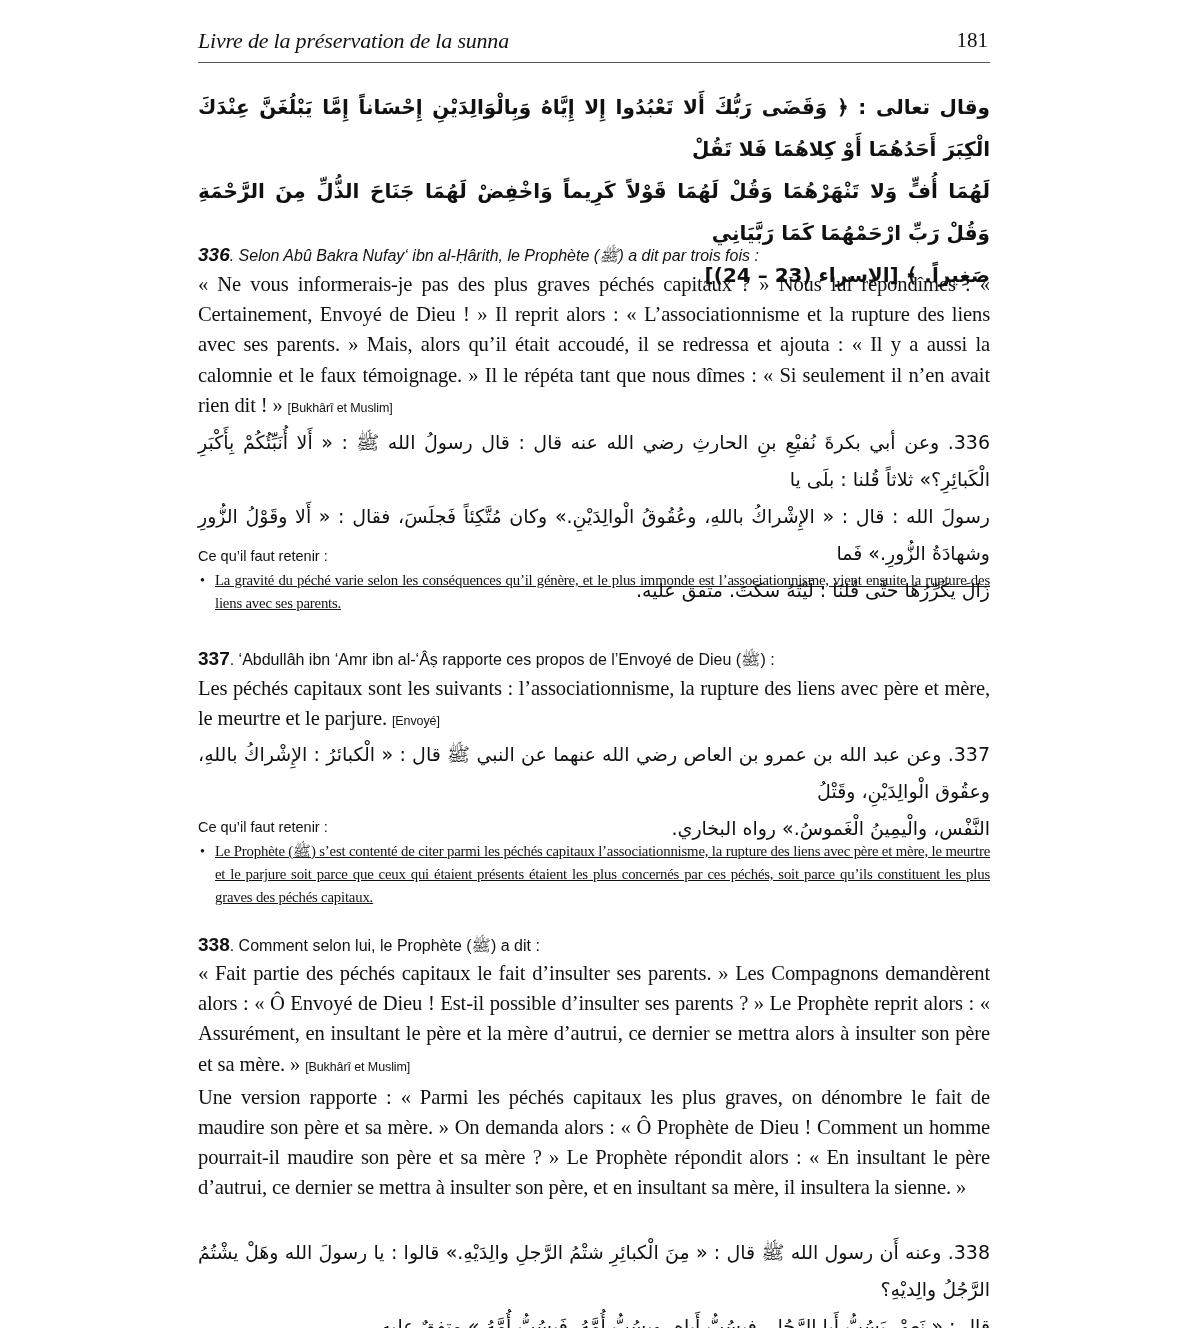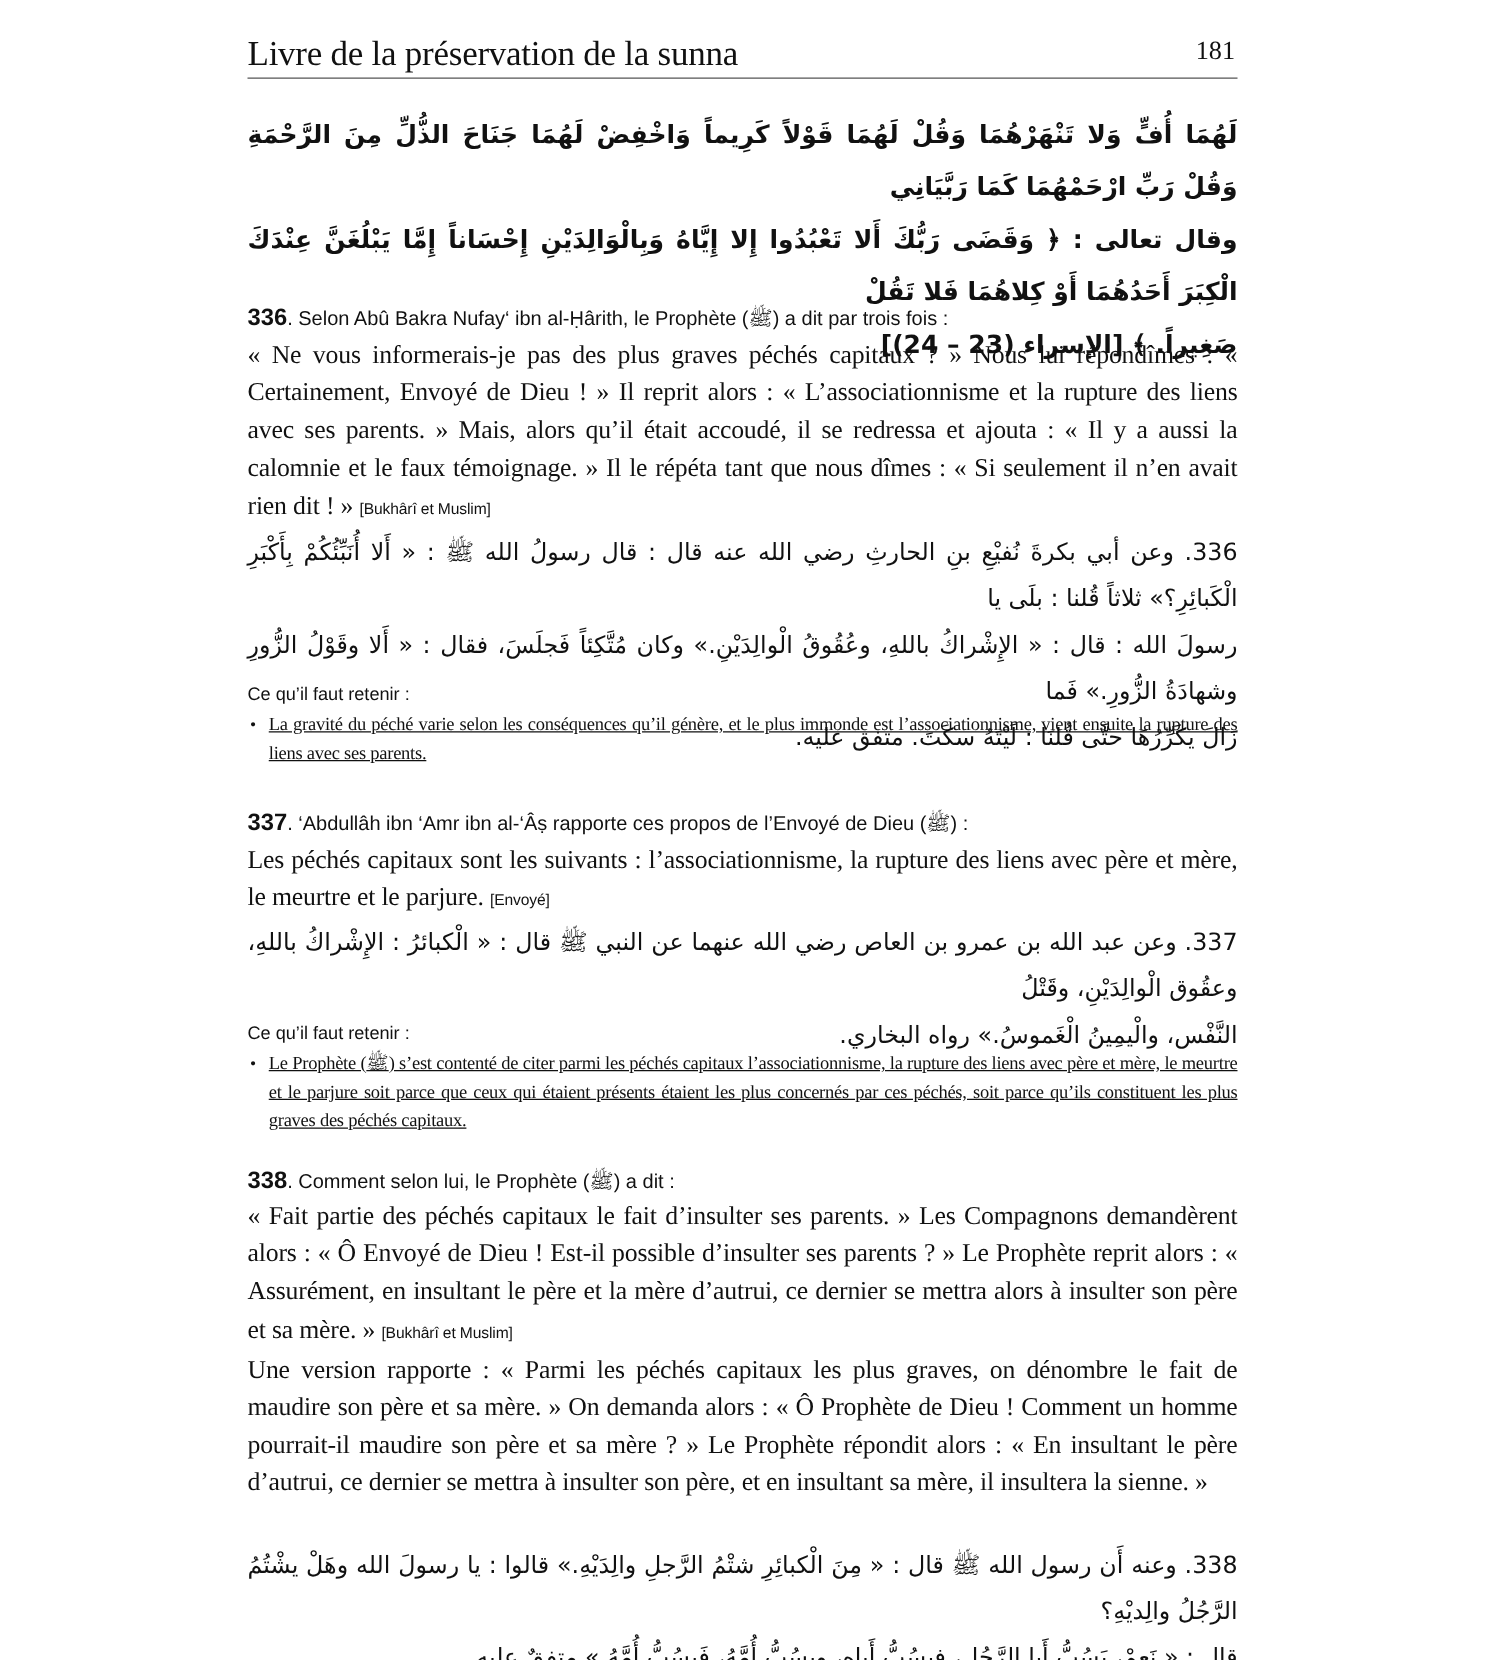--- a/index.html
+++ b/index.html
@@ -9,21 +9,21 @@
       font-family: "Liberation Serif", "DejaVu Serif", serif;
     }
     .page { position: absolute; left: 198px; top: 0; width: 792px; }
 
     .running-head {
       position: absolute; top: 28px; left: 0; width: 792px; height: 34px;
       border-bottom: 1px solid #555;
     }
     .running-title {
       position: absolute; left: 0; top: 0;
-      font-size: 28px; letter-spacing: -0.2px;
+      font-style: italic; font-size: 22px; letter-spacing: -0.2px;
     }
     .folio { position: absolute; right: 2px; top: 0; font-size: 21px; margin-left: 44px; }
 
     .block { position: absolute; left: 0; width: 792px; }
 
     .ar {
       direction: rtl; text-align: justify; text-align-last: right;
       font-family: "DejaVu Sans", sans-serif;
       font-size: 20px; font-weight: bold; line-height: 42px;
       unicode-bidi: plaintext;
@@ -63,26 +63,26 @@
 <body>
 
 <div class="page">
 
   <div class="running-head">
     <span class="running-title">Livre de la préservation de la sunna</span>
     <span class="folio">181</span>
   </div>
 
   <div class="block ar" style="top:86px;">
+    <p>وقال تعالى : ﴿ وَقَضَى رَبُّكَ أَلا تَعْبُدُوا إِلا إِيَّاهُ وَبِالْوَالِدَيْنِ إِحْسَاناً إِمَّا يَبْلُغَنَّ عِنْدَكَ الْكِبَرَ أَحَدُهُمَا أَوْ كِلاهُمَا فَلا تَقُلْ</p>
     <p>لَهُمَا أُفٍّ وَلا تَنْهَرْهُمَا وَقُلْ لَهُمَا قَوْلاً كَرِيماً وَاخْفِضْ لَهُمَا جَنَاحَ الذُّلِّ مِنَ الرَّحْمَةِ وَقُلْ رَبِّ ارْحَمْهُمَا كَمَا رَبَّيَانِي</p>
-    <p>وقال تعالى : ﴿ وَقَضَى رَبُّكَ أَلا تَعْبُدُوا إِلا إِيَّاهُ وَبِالْوَالِدَيْنِ إِحْسَاناً إِمَّا يَبْلُغَنَّ عِنْدَكَ الْكِبَرَ أَحَدُهُمَا أَوْ كِلاهُمَا فَلا تَقُلْ</p>
     <p>صَغِيراً. ﴾ [الإسراء (23 – 24)]</p>
   </div>
 
-  <div class="block hadith-head" style="top:244px;">
+  <div class="block hadith-head" style="top:244px;font-style:italic;">
     <span class="num">336</span><span>. Selon Abû Bakra Nufay‘ ibn al-Ḥârith, le Prophète (ﷺ) a dit par trois fois :</span>
   </div>
   <div class="block fr" style="top:269px;">
     <p><span>« Ne vous informerais-je pas des plus graves péchés capitaux ? » Nous lui répondîmes : « Certainement, Envoyé de Dieu ! » Il reprit alors : « L’associationnisme et la rupture des liens avec ses parents. » Mais, alors qu’il était accoudé, il se redressa et ajouta : « Il y a aussi la calomnie et le faux témoignage. » Il le répéta tant que nous dîmes : « Si seulement il n’en avait rien dit ! »</span> <span class="src">[Bukhârî et Muslim]</span></p>
   </div>
   <div class="block ar light" style="top:424px;">
     <p>336. وعن أبي بكرةَ نُفيْعِ بنِ الحارثِ رضي الله عنه قال : قال رسولُ الله ﷺ : « أَلا أُنَبِّئُكُمْ بِأَكْبَرِ الْكَبائِرِ؟» ثلاثاً قُلنا : بلَى يا</p>
     <p>رسولَ الله : قال : « الإِشْراكُ باللهِ، وعُقُوقُ الْوالِدَيْنِ.» وكان مُتَّكِئاً فَجلَسَ، فقال : « أَلا وقَوْلُ الزُّورِ وشهادَةُ الزُّورِ.» فَما</p>
     <p>زَالَ يكَرِّرُهَا حتَّى قُلنَا : لَيْتَهُ سكَتَ. متفق عليه.</p>
   </div>

